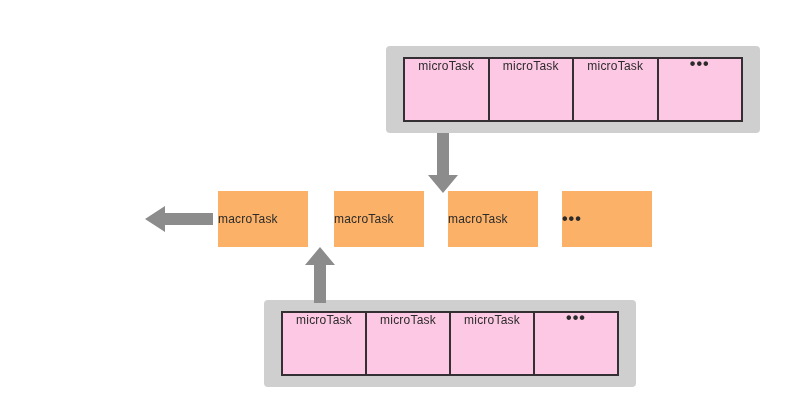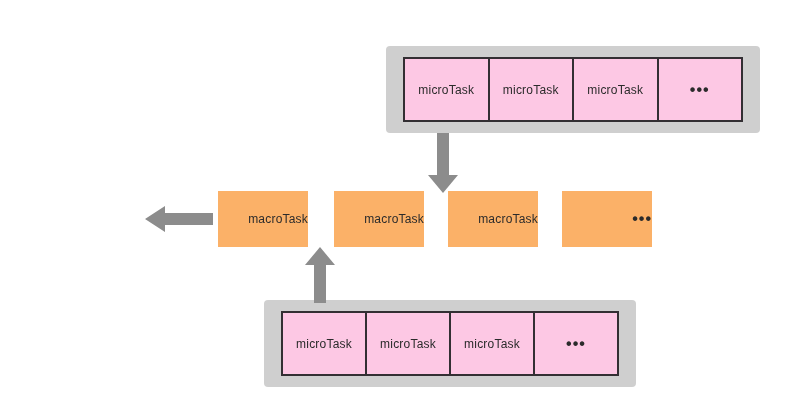--- a/index.html
+++ b/index.html
@@ -43,21 +43,21 @@
     height: 56px;
   }
   .macro-box {
     position: absolute;
     top: 0;
     width: 90px;
     height: 56px;
     background: #fbb168;
     display: flex;
     align-items: center;
-    justify-content: flex-end;
+    justify-content: flex-start;
     font-size: 12px;
     color: #2b2b2b;
     letter-spacing: 0.2px;
   }
   .macro-box.i0 { left: 0px; }
   .macro-box.i1 { left: 116px; }
   .macro-box.i2 { left: 230px; }
   .macro-box.i3 { left: 344px; }
   .macro-box .dots {
     font-size: 16px;
@@ -94,21 +94,21 @@
     width: 100%;
     height: 100%;
     border: 2px solid #332f33;
     box-sizing: border-box;
     background: #fbc9e1;
   }
   .micro-box {
     flex: 1 1 0;
     background: #fdc8e4;
     display: flex;
-    align-items: center;
+    align-items: flex-start;
     justify-content: center;
     font-size: 12px;
     color: #2b2b2b;
     border-right: 2px solid #332f33;
     box-sizing: border-box;
     letter-spacing: 0.2px;
   }
   .micro-box:last-child { border-right: none; }
   .micro-box .dots {
     font-size: 16px;

